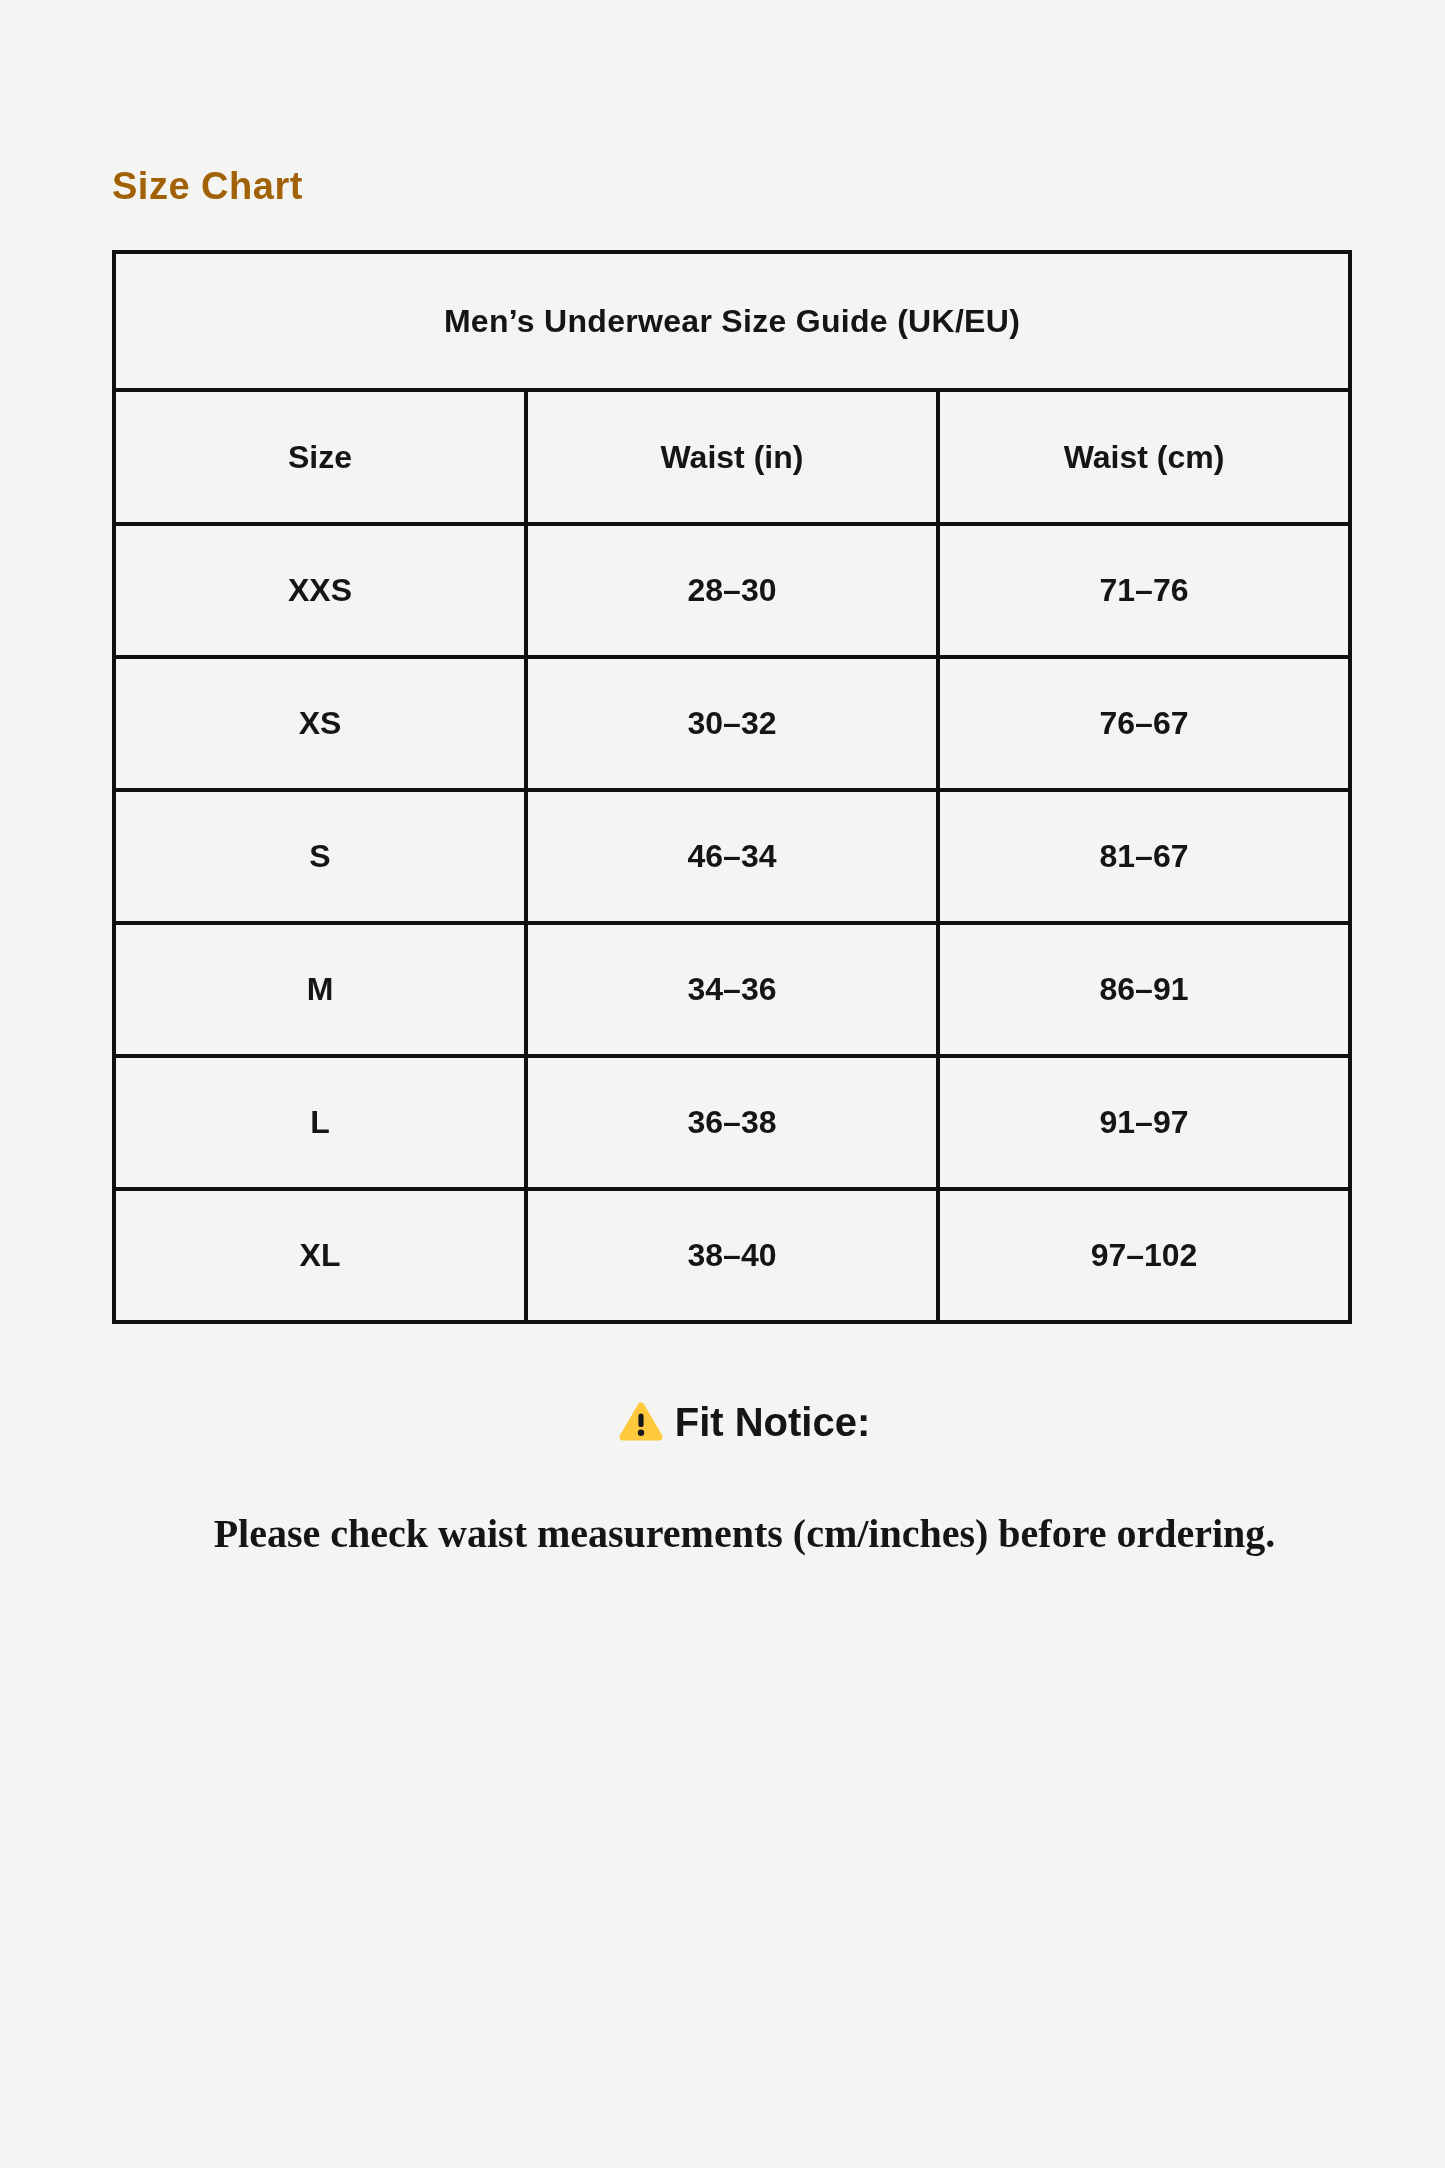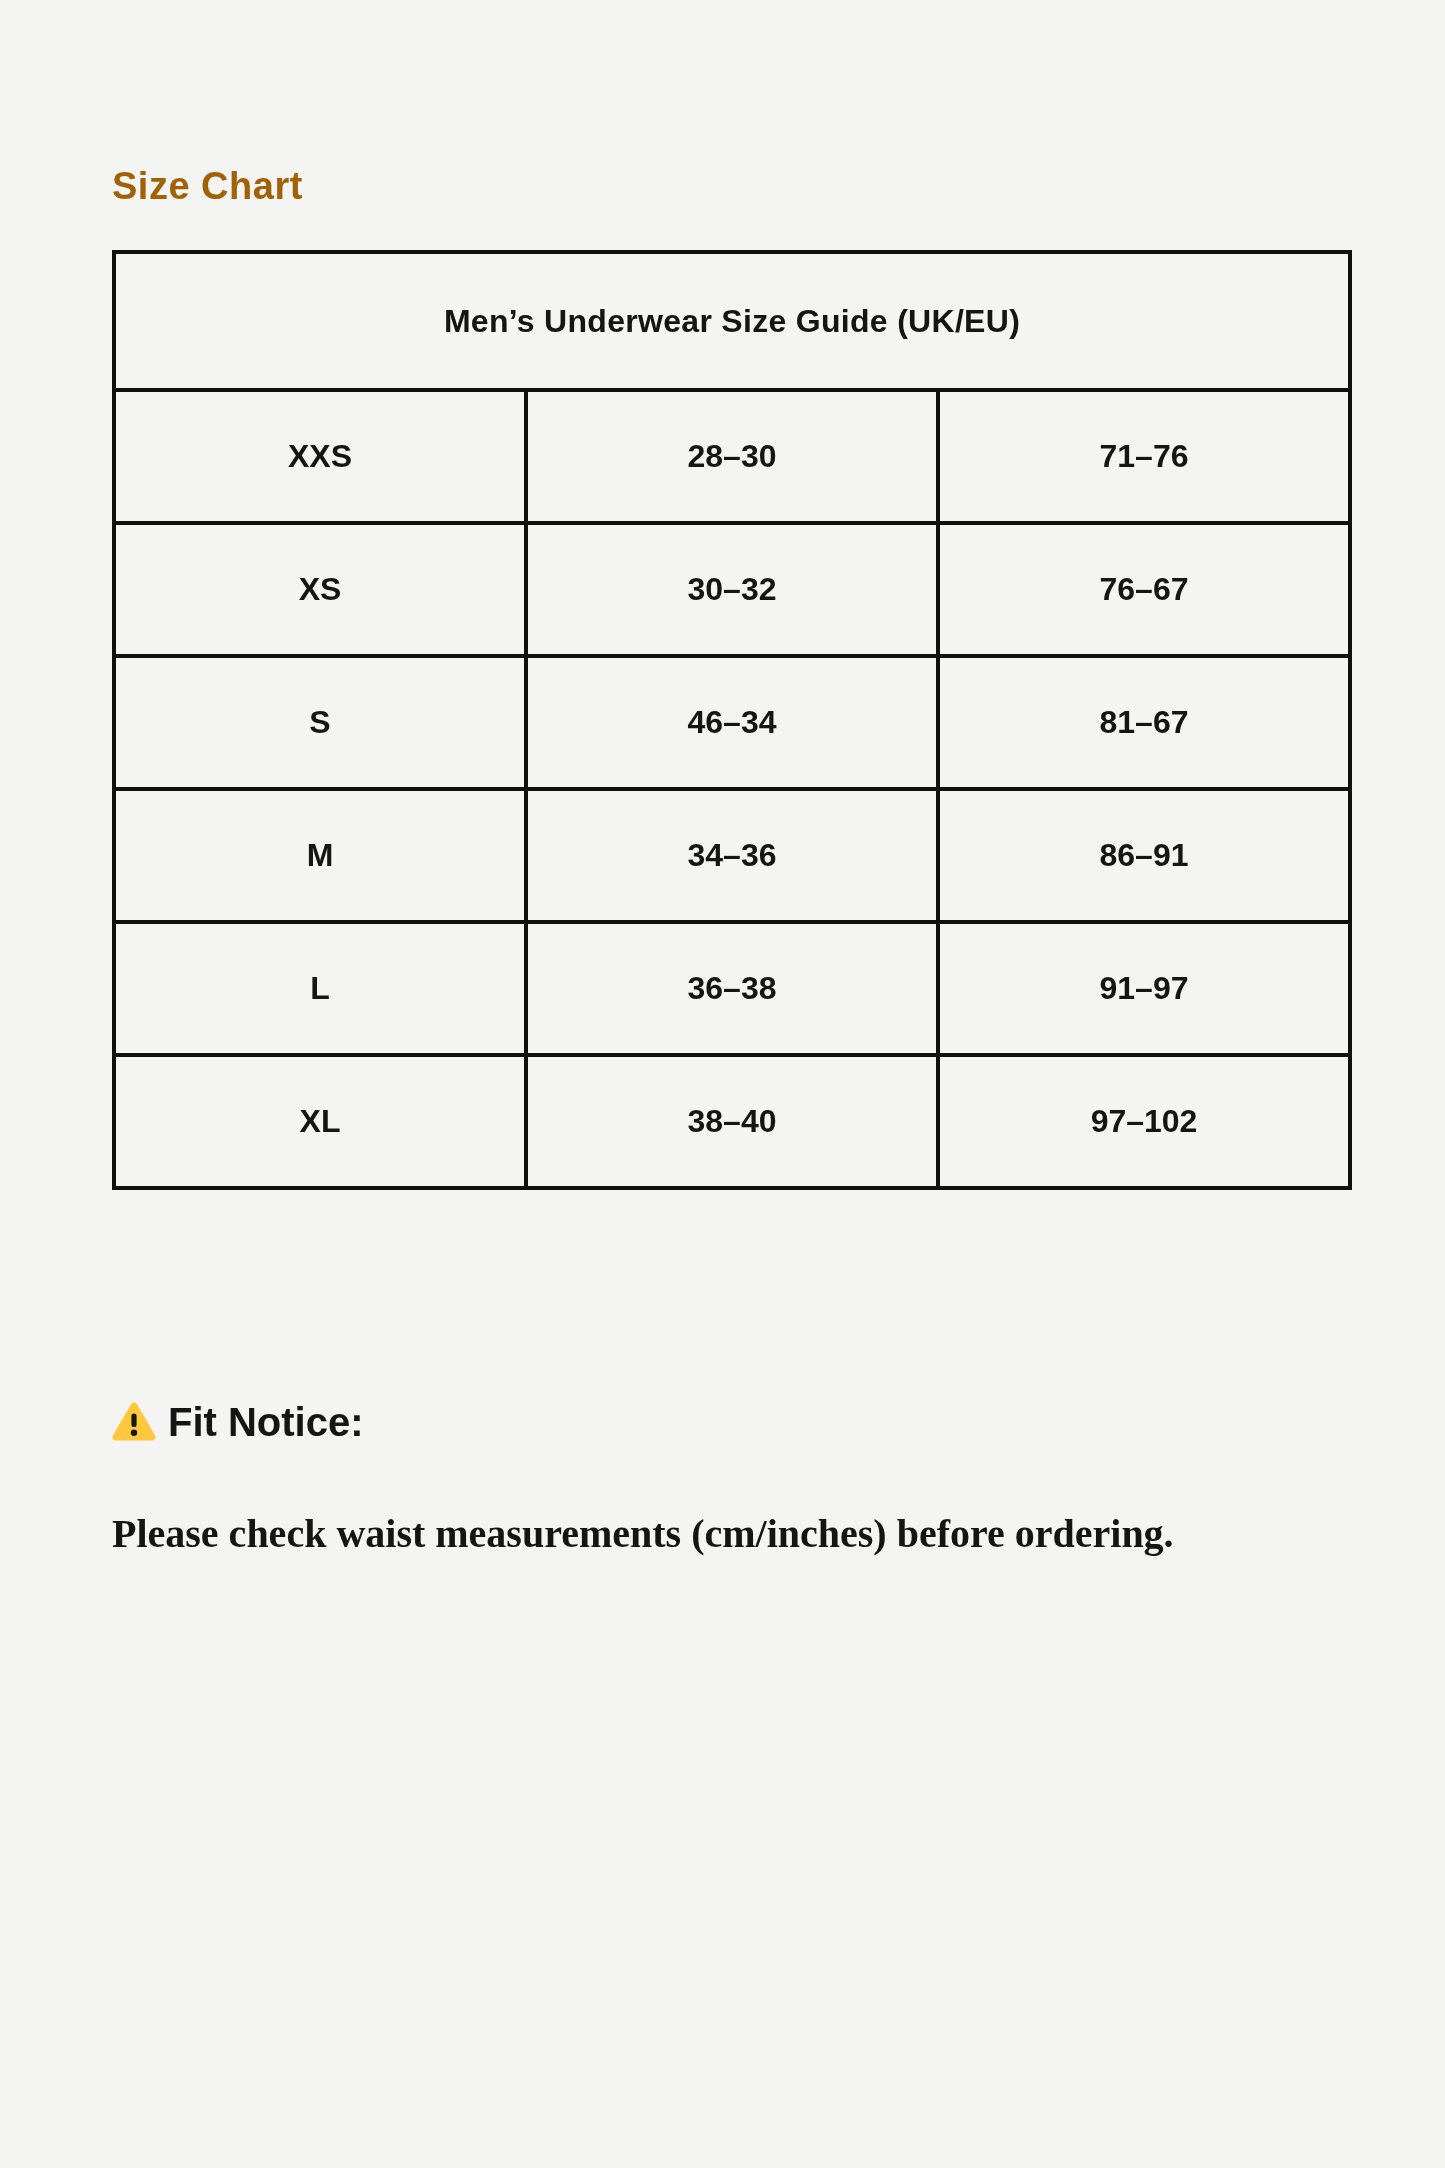--- a/index.html
+++ b/index.html
@@ -58,20 +58,21 @@
   }
 
   .notice {
     position: absolute;
     left: 112px;
     top: 1394px;
     width: 1265px;
     font-size: 40px;
     line-height: 56px;
     color: #151515;
+    text-align: center;
   }
   .notice-heading {
     white-space: nowrap;
   }
   .warn-icon {
     display: inline-block;
     width: 44px;
     height: 42px;
     vertical-align: -7px;
     margin-right: 12px;
@@ -91,20 +92,25 @@
 
 <table class="size-table">
   <colgroup>
     <col style="width: 33.33%">
     <col style="width: 33.34%">
     <col style="width: 33.33%">
   </colgroup>
   <tbody>
     <tr class="caption-row">
       <th colspan="3">Men’s Underwear Size Guide (UK/EU)</th>
+    </tr>
+    <tr class="header-row">
+      <th>Size</th>
+      <th>Waist (in)</th>
+      <th>Waist (cm)</th>
     </tr>
     <tr class="data-row">
       <td>XXS</td>
       <td>28–30</td>
       <td>71–76</td>
     </tr>
     <tr class="data-row">
       <td>XS</td>
       <td>30–32</td>
       <td>76–67</td>

